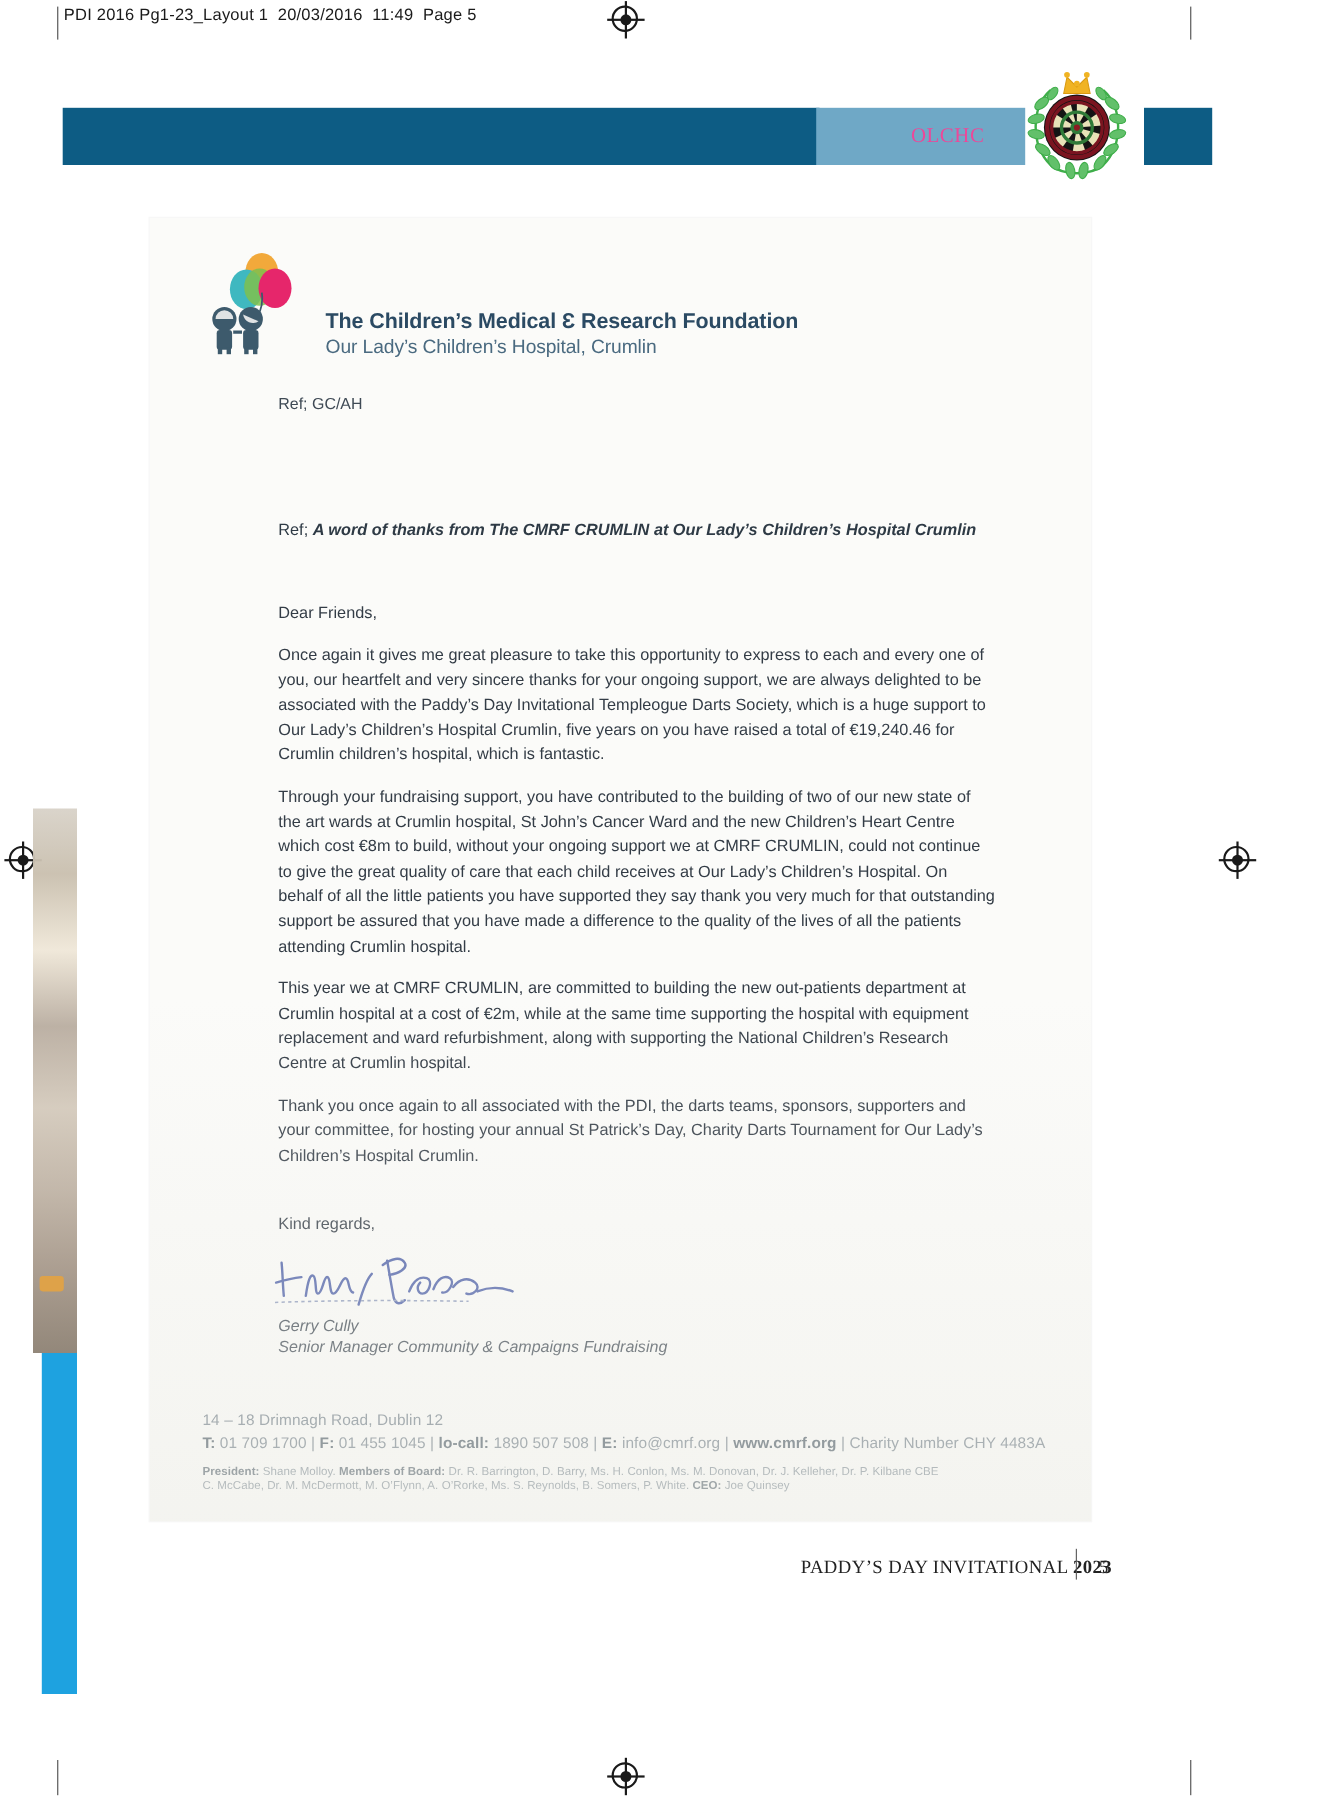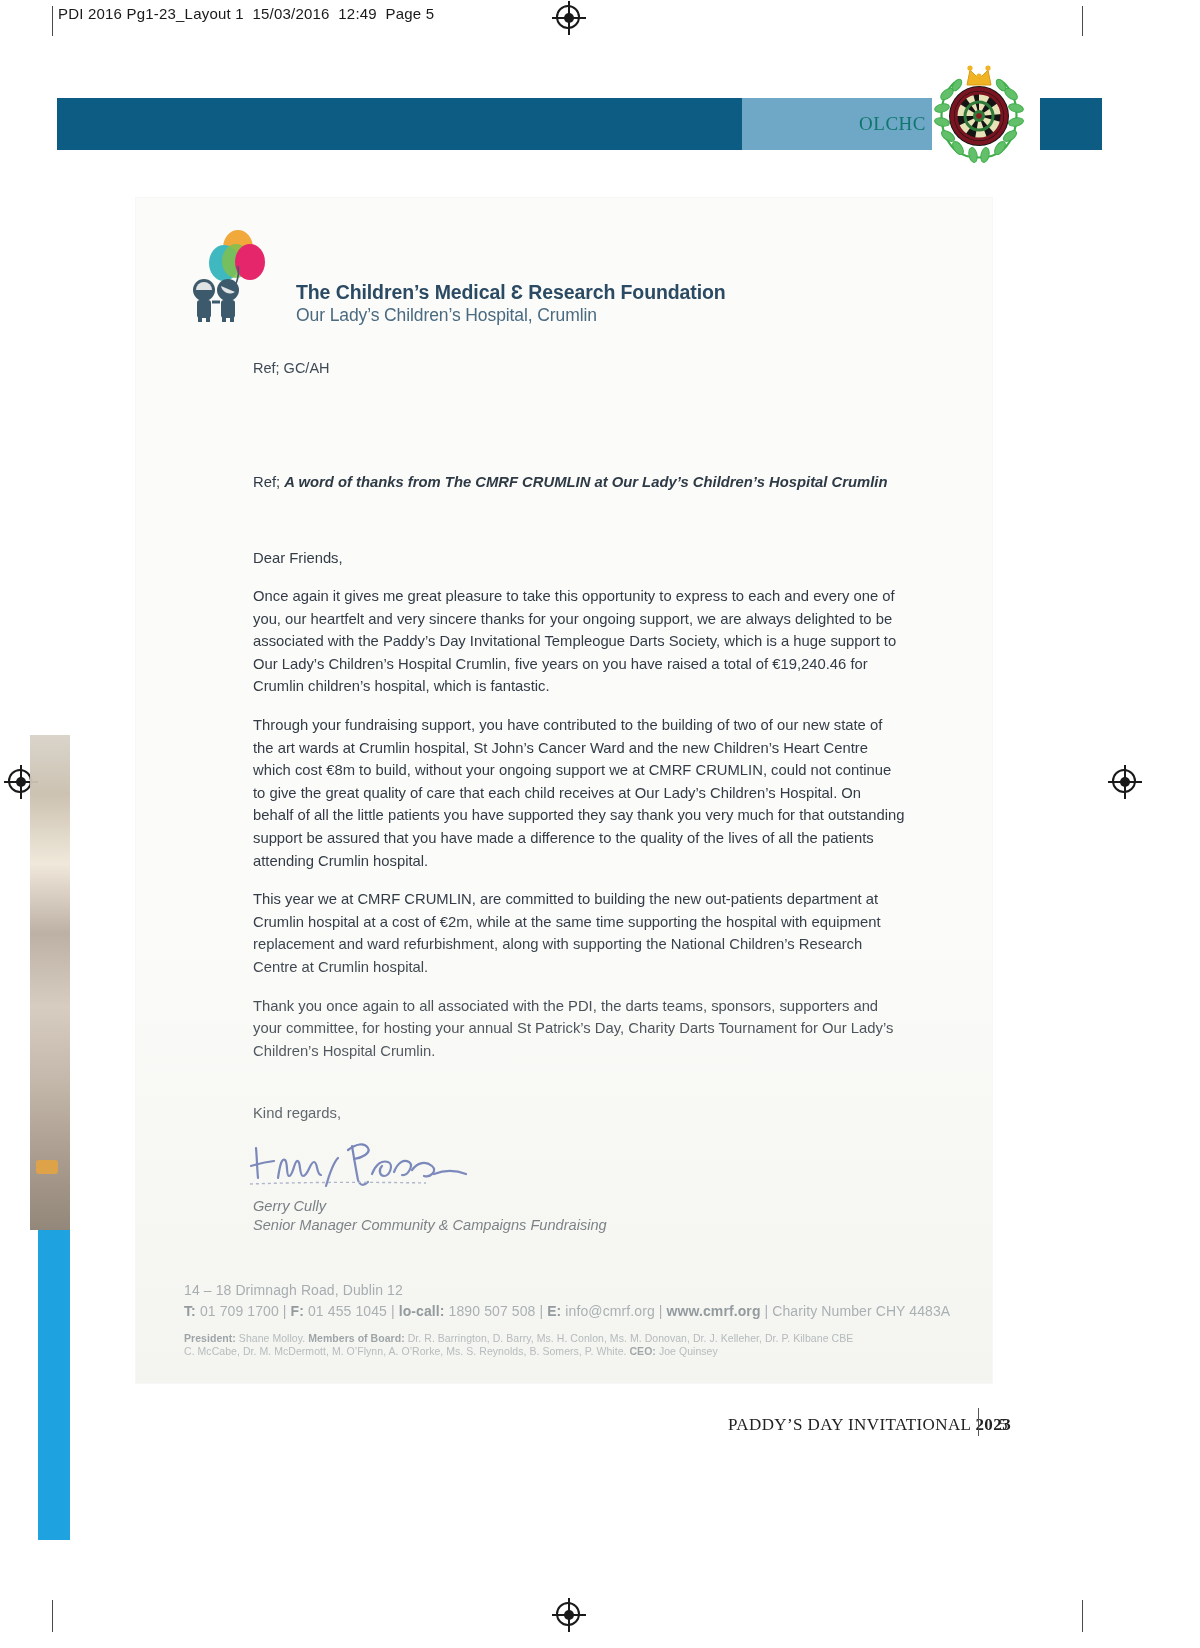--- a/index.html
+++ b/index.html
@@ -39,24 +39,24 @@
   }
   .band-light {
     position:absolute; left:742px; top:98px; width:190px; height:52px;
     background:#6fa8c6;
   }
   .band-dark-right {
     position:absolute; left:1040px; top:98px; width:62px; height:52px;
     background:#0d5c84;
   }
   .olchc-text {
-    position:absolute; left:742px; top:98px; width:190px; height:52px;
+    position:absolute; left:711px; top:98px; width:190px; height:52px;
     display:flex; align-items:center; justify-content:flex-end;
     padding-right:6px; box-sizing:border-box;
-    color:#0f766e; font-family:"Liberation Serif", serif;
+    color:#ec4899; font-family:"Liberation Serif", serif;
     font-size:19px; letter-spacing:0.5px;
   }
 
   
   .crest { position:absolute; left:925px; top:58px; width:108px; height:108px; }
 
   
   .photo-strip {
     position:absolute; left:30px; top:735px; width:40px; height:495px;
     background:linear-gradient(180deg,#d8d2c8 0%, #c9bfae 12%, #efe7d8 26%,
@@ -193,21 +193,21 @@
     <div class="vbar"></div>
     <div class="dot"></div>
 </div>
 <div class="reg-mark" style="left:552px;top:1598px;">
   <div class="ring"></div>
     <div class="hbar"></div>
     <div class="vbar"></div>
     <div class="dot"></div>
 </div>
 
-<div class="slug">PDI 2016 Pg1-23_Layout 1  15/03/2016  12:49  Page 5</div>
+<div class="slug">PDI 2016 Pg1-23_Layout 1  20/03/2016  11:49  Page 5</div>
 
 <div class="band-dark-left"></div>
 <div class="band-light"></div>
 <div class="band-dark-right"></div>
 <div class="olchc-text">OLCHC</div>
 
 <div class="crest">
   <svg viewBox="0 0 108 108" width="108" height="108">
 
     <g stroke="#3fae4a" stroke-width="2.2" fill="none">

